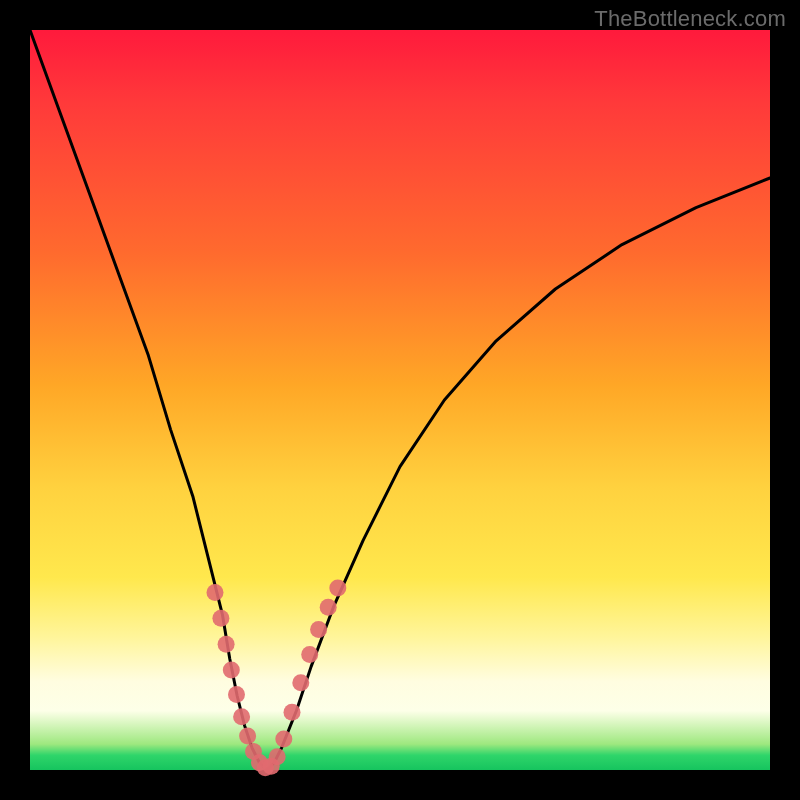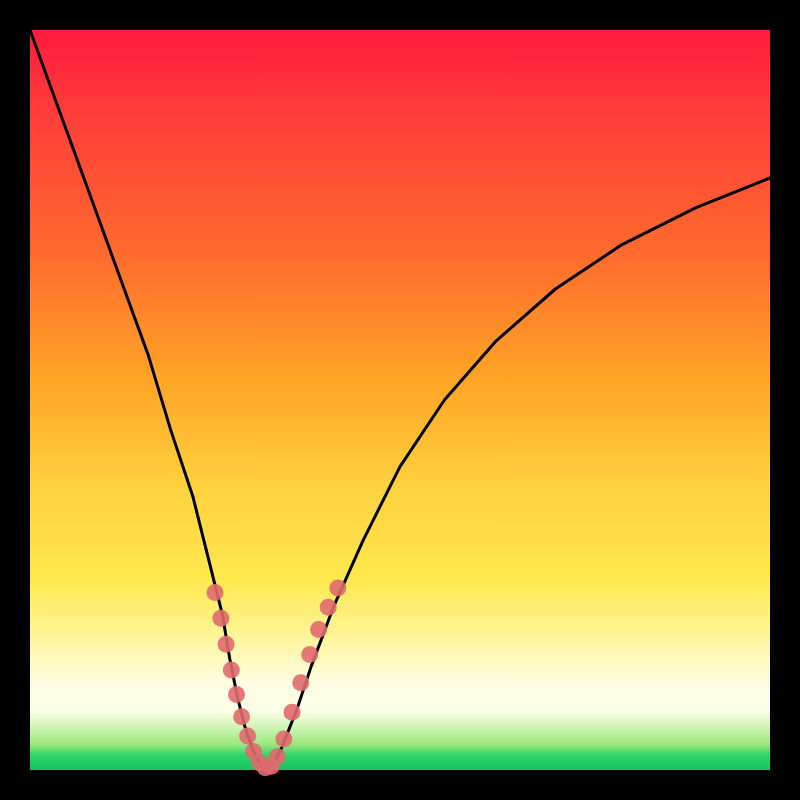--- a/index.html
+++ b/index.html
@@ -84,13 +84,14 @@
           <circle cx="262.0" cy="682.3" r="8.5" fill="#e16a6f" fill-opacity="0.9"></circle>
           <circle cx="270.8" cy="652.7" r="8.5" fill="#e16a6f" fill-opacity="0.9"></circle>
           <circle cx="279.7" cy="624.6" r="8.5" fill="#e16a6f" fill-opacity="0.9"></circle>
           <circle cx="288.6" cy="599.4" r="8.5" fill="#e16a6f" fill-opacity="0.9"></circle>
           <circle cx="298.2" cy="577.2" r="8.5" fill="#e16a6f" fill-opacity="0.9"></circle>
           <circle cx="307.8" cy="558.0" r="8.5" fill="#e16a6f" fill-opacity="0.9"></circle>
         </g>
     </svg>
   </div>
 
+  <div class="watermark">TheBottleneck.com</div>
 </div>
 
 </body></html>

